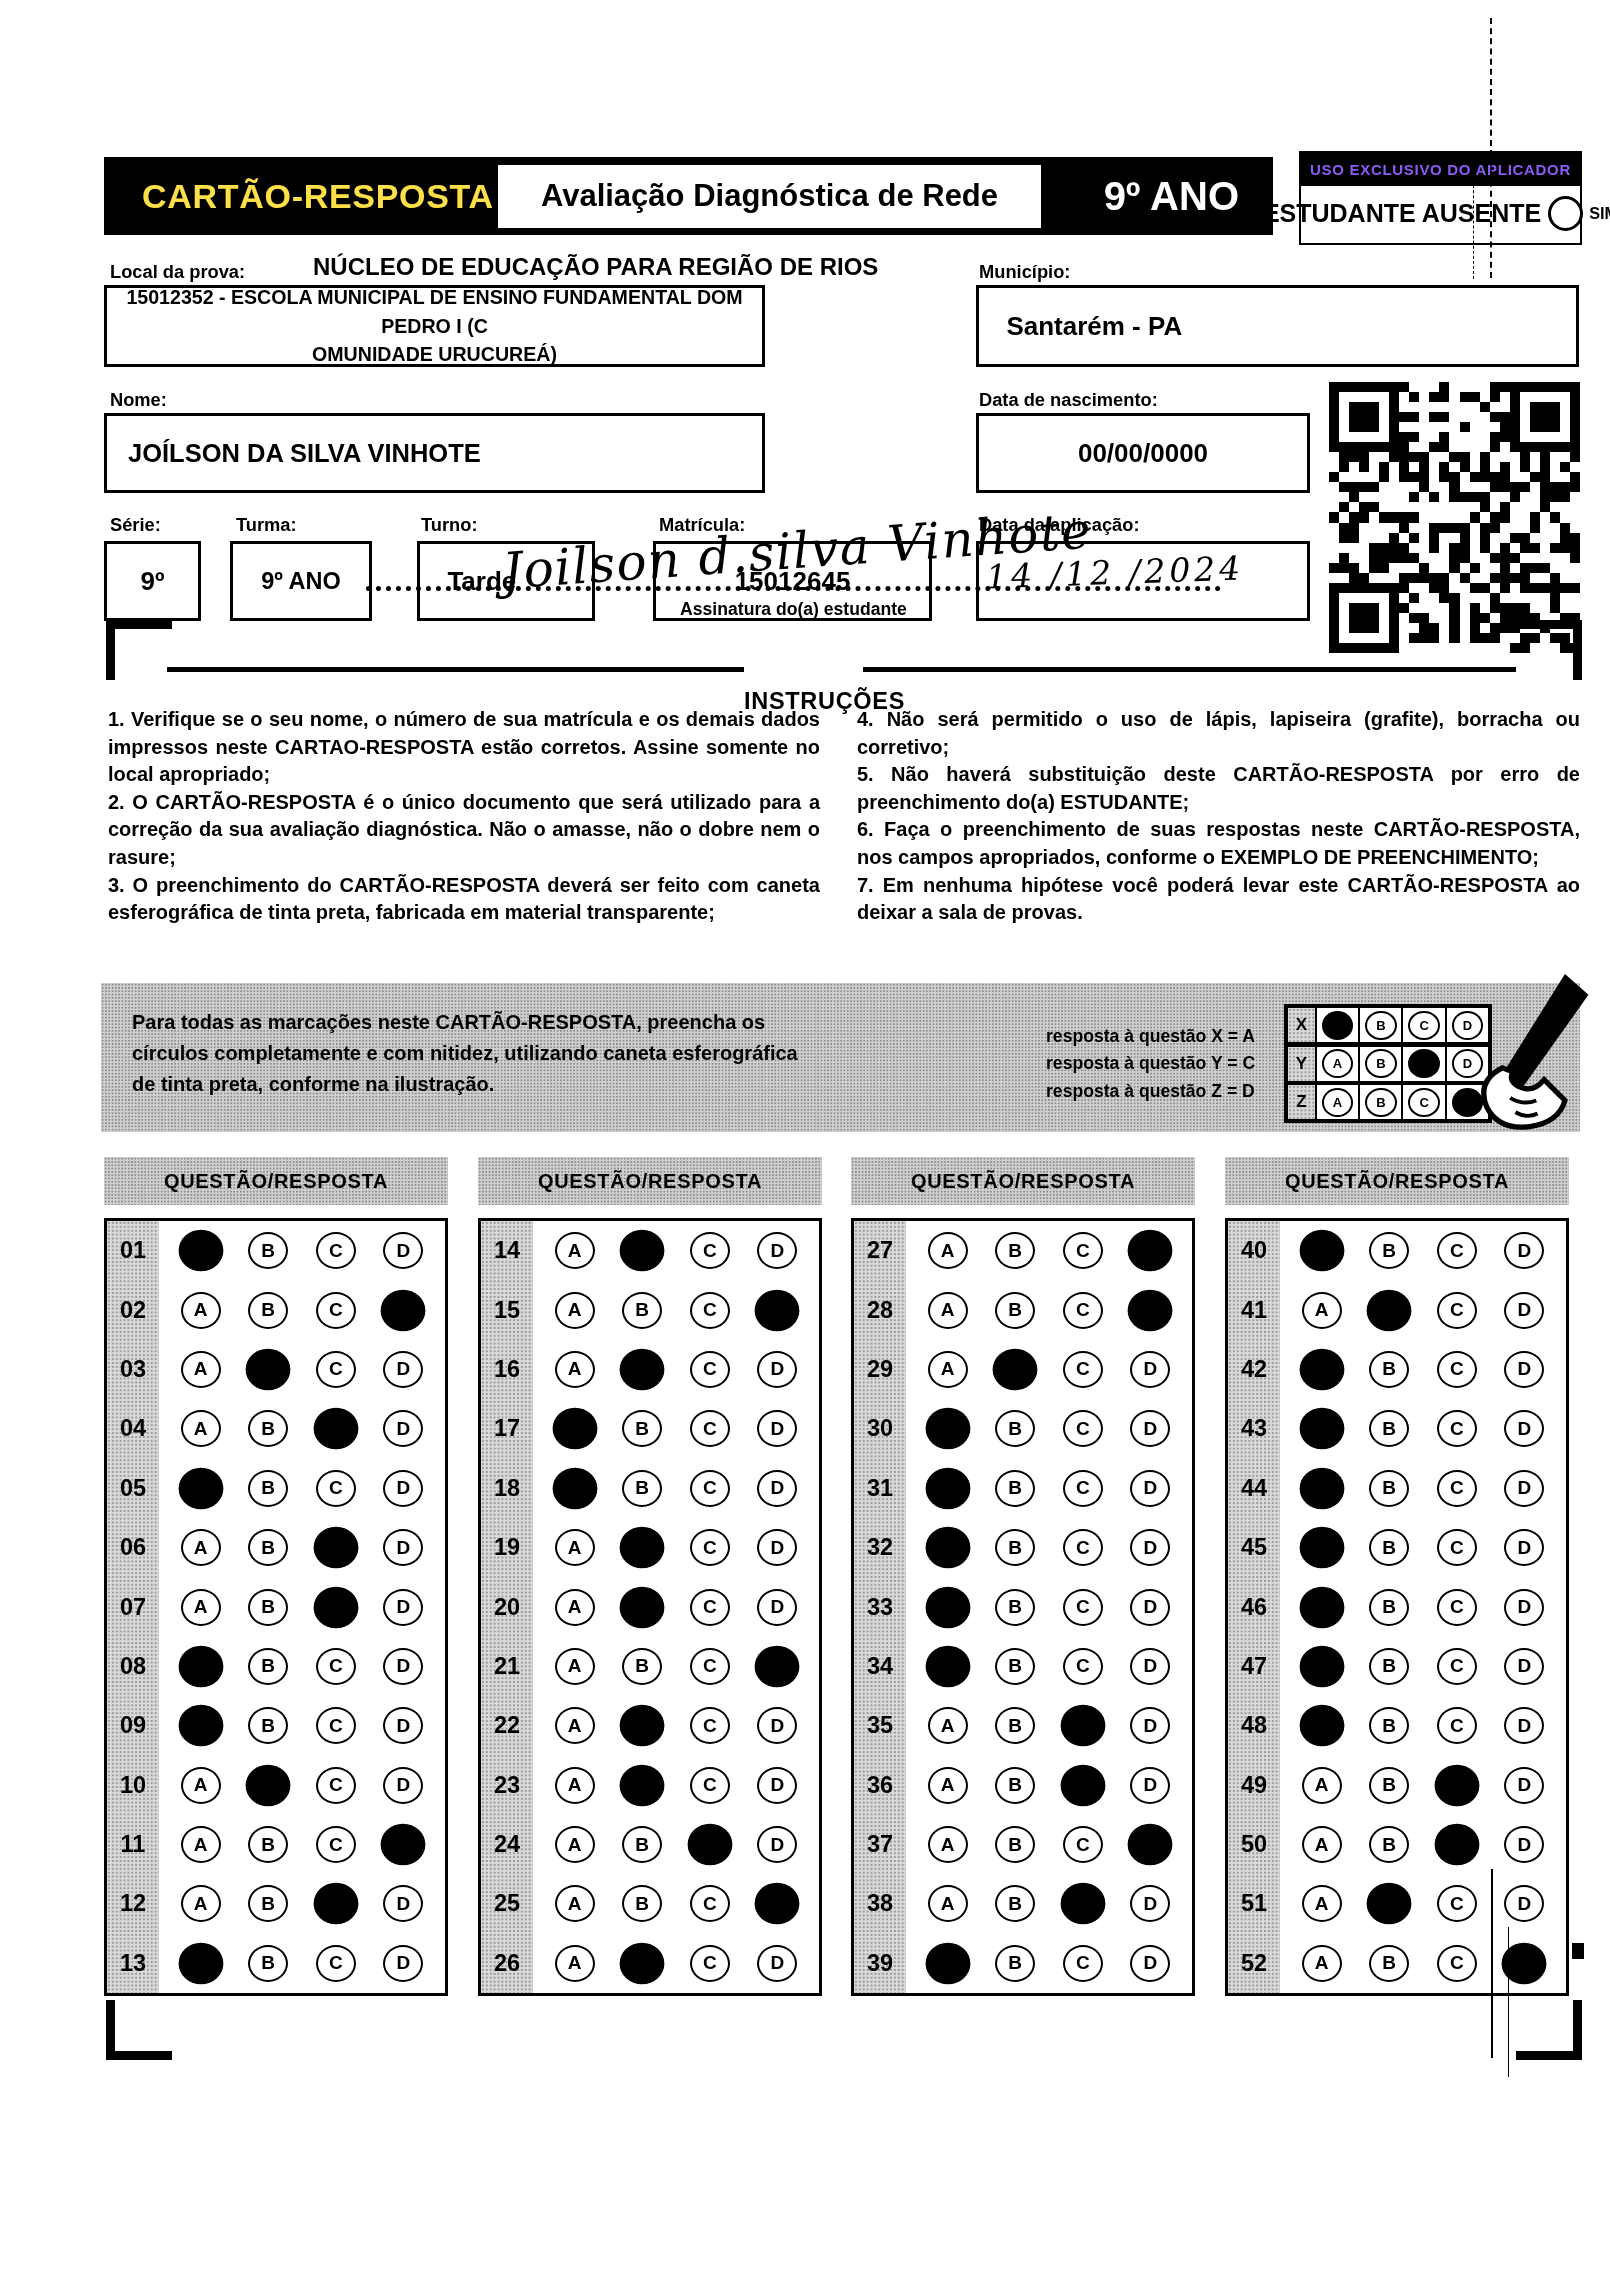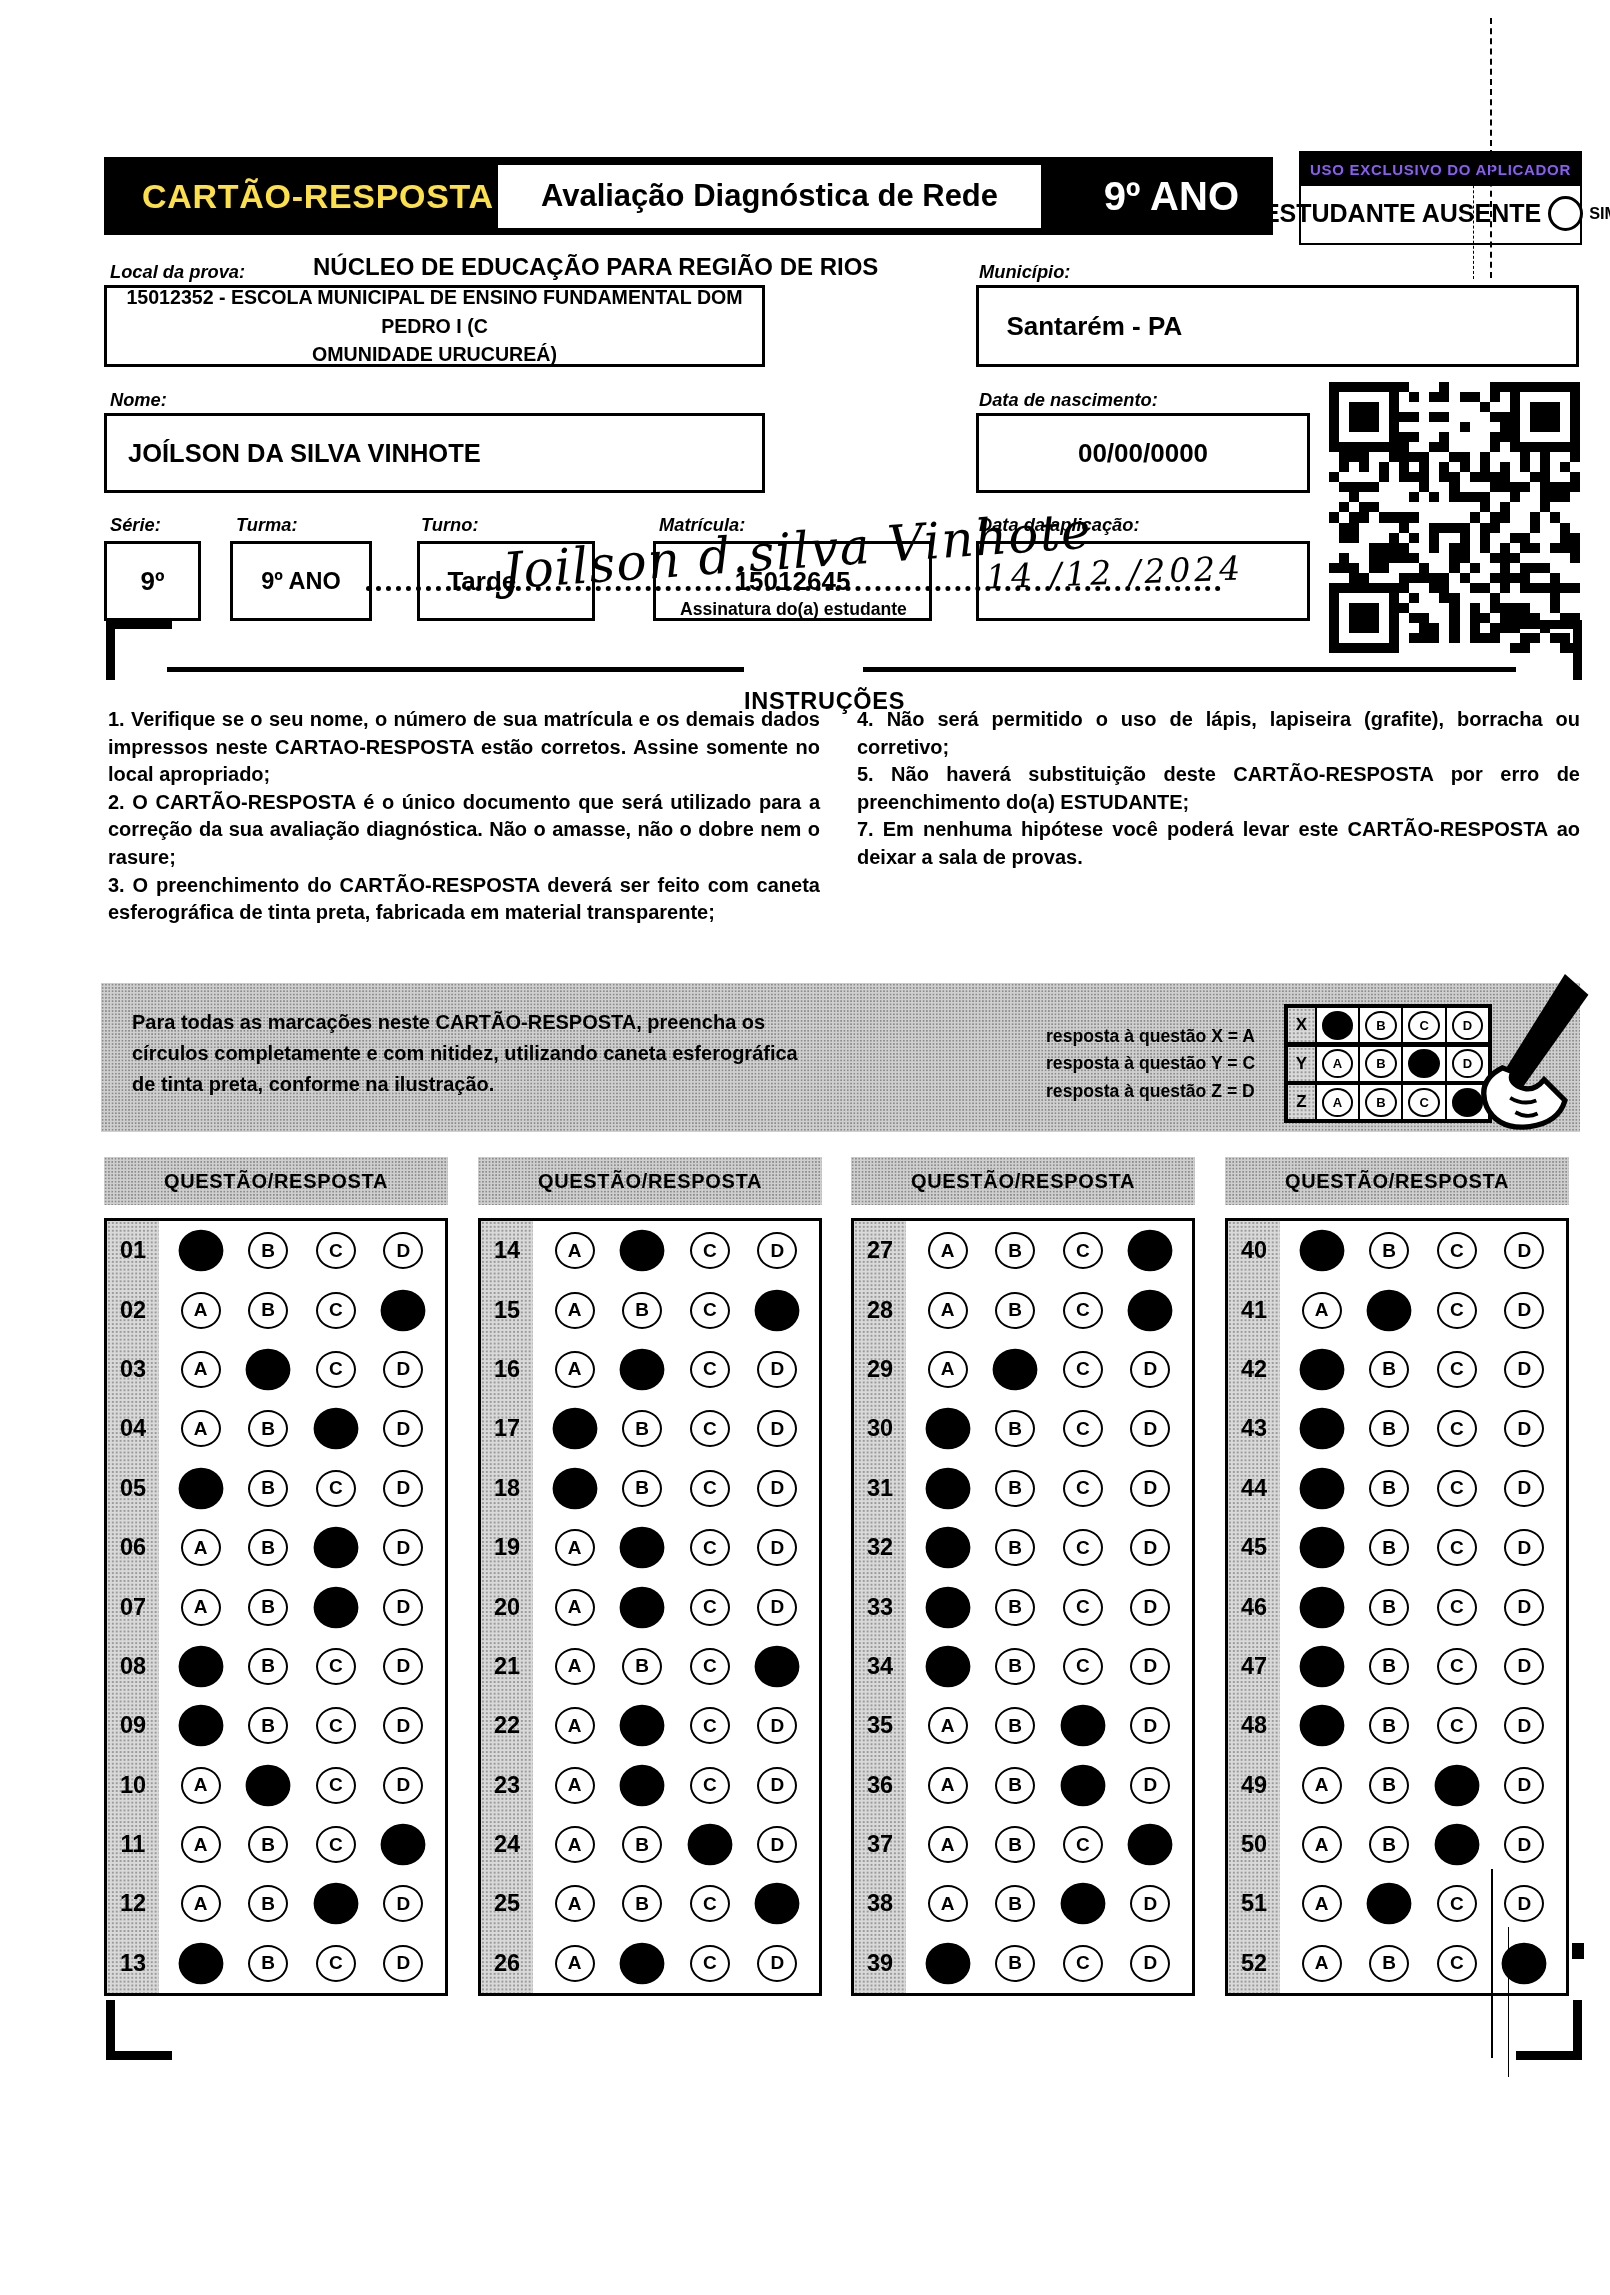--- a/index.html
+++ b/index.html
@@ -16,21 +16,21 @@
   .hdr-sub{font-size:31px;font-weight:700;white-space:nowrap;}
   .hdr-grade{position:absolute;right:34px;top:0;height:100%;display:flex;align-items:center;color:#fff;font-size:40px;font-weight:700;}
   .aplic-box{left:1299px;top:151px;width:279px;height:90px;border:2.6px solid #000;background:#fff;}
   .aplic-head{height:33px;background:#000;color:#8b5cf6;display:flex;align-items:center;justify-content:center;font-size:15px;font-weight:700;letter-spacing:0.7px;white-space:nowrap;}
   .aplic-body{height:55px;display:flex;align-items:center;justify-content:center;gap:6.5px;}
   .aplic-label{font-size:25px;font-weight:700;white-space:nowrap;}
   .aplic-circle{width:29px;height:29px;border:3.3px solid #000;border-radius:50%;flex:0 0 auto;}
   .aplic-sim{font-size:16.3px;font-weight:700;}
 
   
-  .flabel{font-size:18.3px;font-weight:700;white-space:nowrap;font-style:italic;}
+  .flabel{font-size:18.3px;font-weight:700;white-space:nowrap;}
   .box{border:3.3px solid #000;background:#fff;box-sizing:border-box;}
   .school-box{left:104px;top:285px;width:661px;height:82px;display:flex;flex-direction:column;align-items:center;justify-content:center;}
   .school-box div{font-size:19.6px;font-weight:700;text-align:center;line-height:1.45;}
   .mun-box{left:976px;top:285px;width:603px;height:82px;display:flex;align-items:center;}
   .mun-box span{font-size:26px;font-weight:700;padding-left:27.4px;}
   .nome-box{left:104px;top:413px;width:661px;height:80px;display:flex;align-items:center;}
   .nome-box span{font-size:25.5px;font-weight:700;padding-left:21px;}
   .nasc-box{left:976px;top:413px;width:334px;height:80px;display:flex;align-items:center;justify-content:center;}
   .nasc-box span{font-size:26px;font-weight:700;}
   .small-box{display:flex;align-items:center;justify-content:center;}
@@ -518,20 +518,21 @@
   <div class="abs instr-title">INSTRUÇÕES</div>
   <div class="abs rule rule-r"></div>
   <div class="abs instr-col instr-left">
       <p>1. Verifique se o seu nome, o número de sua matrícula e os demais dados impressos neste CARTAO-RESPOSTA estão corretos. Assine somente no local apropriado;</p>
       <p>2. O CARTÃO-RESPOSTA é o único documento que será utilizado para a correção da sua avaliação diagnóstica. Não o amasse, não o dobre nem o rasure;</p>
       <p>3. O preenchimento do CARTÃO-RESPOSTA deverá ser feito com caneta esferográfica de tinta preta, fabricada em material transparente;</p>
     </div>
   <div class="abs instr-col instr-right">
       <p>4. Não será permitido o uso de lápis, lapiseira (grafite), borracha ou corretivo;</p>
       <p>5. Não haverá substituição deste CARTÃO-RESPOSTA por erro de preenchimento do(a) ESTUDANTE;</p>
+      <p>6. Faça o preenchimento de suas respostas neste CARTÃO-RESPOSTA, nos campos apropriados, conforme o EXEMPLO DE PREENCHIMENTO;</p>
       <p>7. Em nenhuma hipótese você poderá levar este CARTÃO-RESPOSTA ao deixar a sala de provas.</p>
     </div>
 
   <div class="abs ex-box halftone">
     <div class="ex-text">Para todas as marcações neste CARTÃO-RESPOSTA, preencha os círculos completamente e com nitidez, utilizando caneta esferográfica de tinta preta, conforme na ilustração.</div>
     <div class="ex-legend">
       <div>resposta à questão X = A</div>
       <div>resposta à questão Y = C</div>
       <div>resposta à questão Z = D</div>
     </div>

